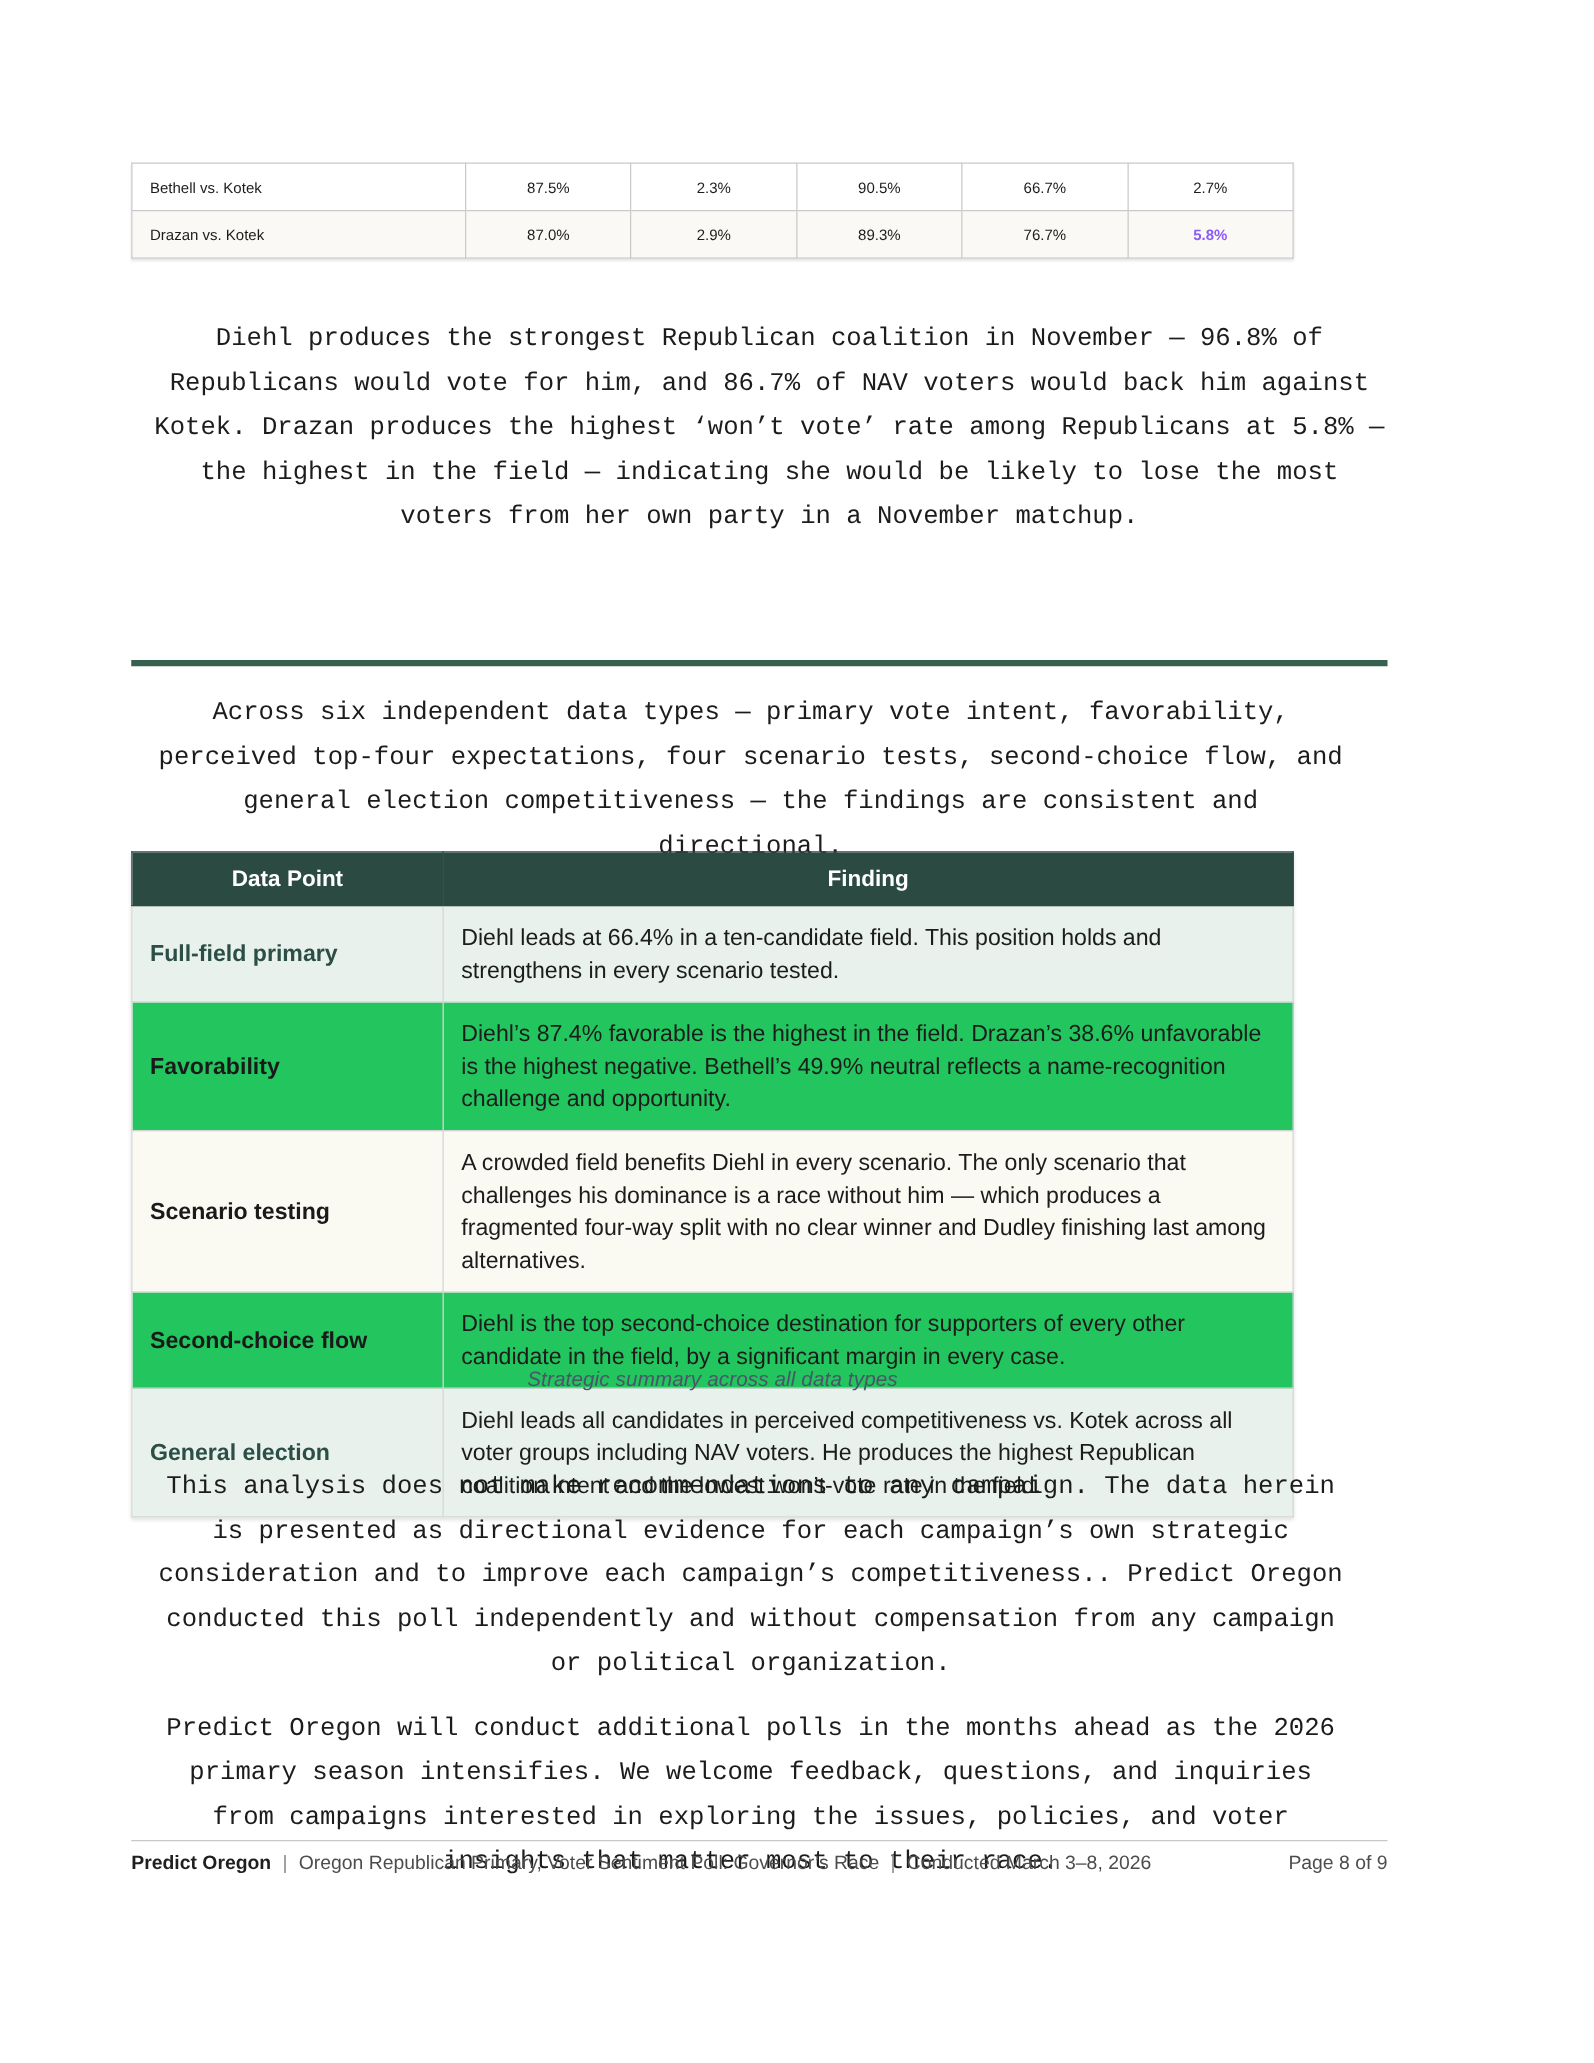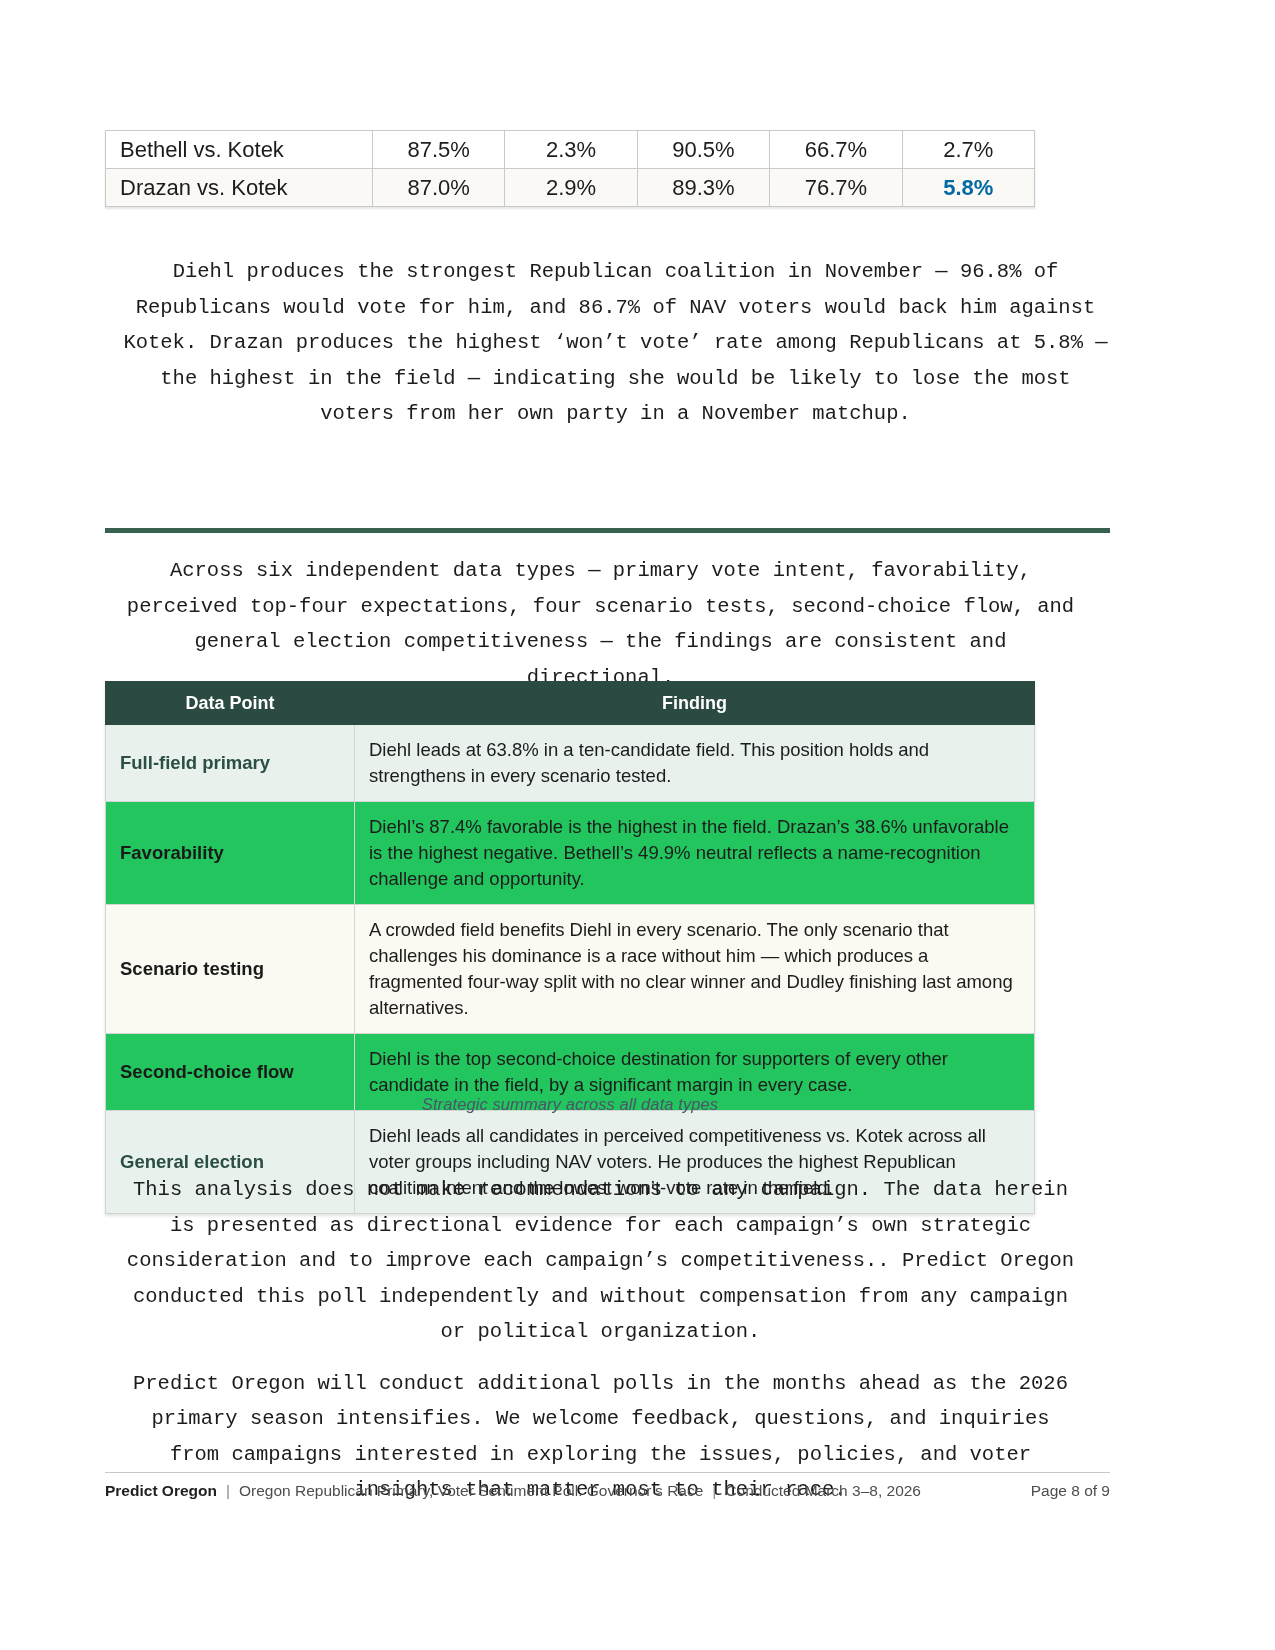--- a/index.html
+++ b/index.html
@@ -33,37 +33,37 @@
   }
   table.cont-table {
     border-collapse: collapse;
     width: 930px;
     table-layout: fixed;
     box-shadow: 0 2px 2px rgba(0,0,0,0.10);
   }
   table.cont-table td {
     border: 1px solid #c9c9c9;
     height: 37px;
-    font-size: 22px;
+    font-size: 12px;
     color: #1c1c1c;
     padding: 0 14px;
     text-align: center;
     vertical-align: middle;
     background: #ffffff;
   }
   table.cont-table td.label {
     text-align: left;
     width: 238px;
   }
   table.cont-table tr.alt td {
     background: #faf9f5;
   }
   table.cont-table td.flag {
     background: #fdeeee;
-    color: #0369a1;
+    color: #8b5cf6;
     font-weight: bold;
   }
 
   .caption {
     text-align: center;
     font-size: 16.5px;
     font-style: italic;
     color: #4a5568;
     letter-spacing: 0.1px;
   }
@@ -260,21 +260,21 @@
     <table class="summary">
       <thead>
         <tr>
           <th class="col-dp">Data Point</th>
           <th>Finding</th>
         </tr>
       </thead>
       <tbody>
         <tr class="shade">
           <td class="dp">Full-field primary</td>
-          <td>Diehl leads at 63.8% in a ten-candidate field. This position holds and strengthens in every scenario tested.</td>
+          <td>Diehl leads at 66.4% in a ten-candidate field. This position holds and strengthens in every scenario tested.</td>
         </tr>
         <tr>
           <td class="dp">Favorability</td>
           <td>Diehl’s 87.4% favorable is the highest in the field. Drazan’s 38.6% unfavorable is the highest negative. Bethell’s 49.9% neutral reflects a name-recognition challenge and opportunity.</td>
         </tr>
         <tr class="shade-warm">
           <td class="dp">Scenario testing</td>
           <td>A crowded field benefits Diehl in every scenario. The only scenario that challenges his dominance is a race without him — which produces a fragmented four-way split with no clear winner and Dudley finishing last among alternatives.</td>
         </tr>
         <tr>

